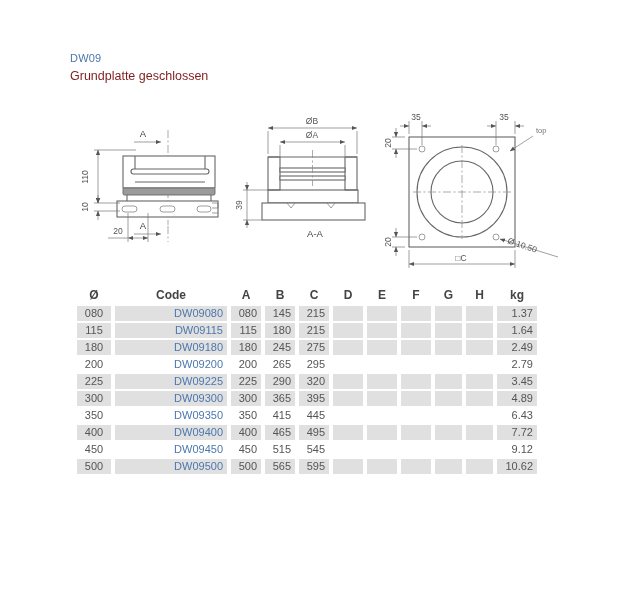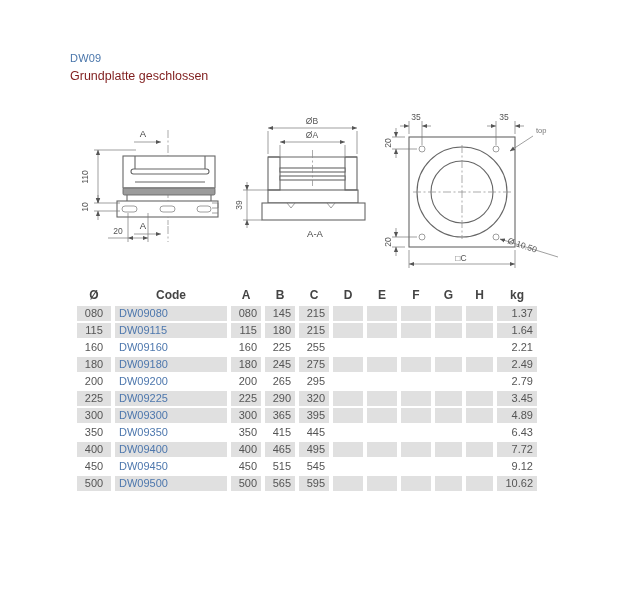--- a/index.html
+++ b/index.html
@@ -31,21 +31,21 @@
   .spec-table th{
     font-size:12px;font-weight:bold;color:#444;height:16px;
     padding:1px 2px;text-align:center;white-space:nowrap;
   }
   .spec-table td{
     font-size:11px;color:#555;height:15px;line-height:15px;
     padding:0 4px;white-space:nowrap;overflow:hidden;
   }
   .spec-table tr.gray td{background:#e0e0e0;}
   .spec-table td.c-center{text-align:center;}
-  .spec-table td.c-code{text-align:left;}
+  .spec-table td.c-code{text-align:right;}
   .spec-table td.c-num{text-align:right;}
   .spec-table td.c-empty{text-align:center;}
   .spec-table a{color:#4d77ad;text-decoration:none;}
 </style>
 </head>
 <body>
 
 <div>
 
   <div class="title">DW09</div>
@@ -232,33 +232,20 @@
           <td class="c-num">115</td>
           <td class="c-num">180</td>
           <td class="c-num">215</td>
           <td class="c-empty"></td>
           <td class="c-empty"></td>
           <td class="c-empty"></td>
           <td class="c-empty"></td>
           <td class="c-empty"></td>
           <td class="c-num">1.64</td>
         </tr>
-        <tr>
-          <td class="c-center">160</td>
-          <td class="c-code"><a href="#">DW09160</a></td>
-          <td class="c-num">160</td>
-          <td class="c-num">225</td>
-          <td class="c-num">255</td>
-          <td class="c-empty"></td>
-          <td class="c-empty"></td>
-          <td class="c-empty"></td>
-          <td class="c-empty"></td>
-          <td class="c-empty"></td>
-          <td class="c-num">2.21</td>
-        </tr>
         <tr class="gray">
           <td class="c-center">180</td>
           <td class="c-code"><a href="#">DW09180</a></td>
           <td class="c-num">180</td>
           <td class="c-num">245</td>
           <td class="c-num">275</td>
           <td class="c-empty"></td>
           <td class="c-empty"></td>
           <td class="c-empty"></td>
           <td class="c-empty"></td>

